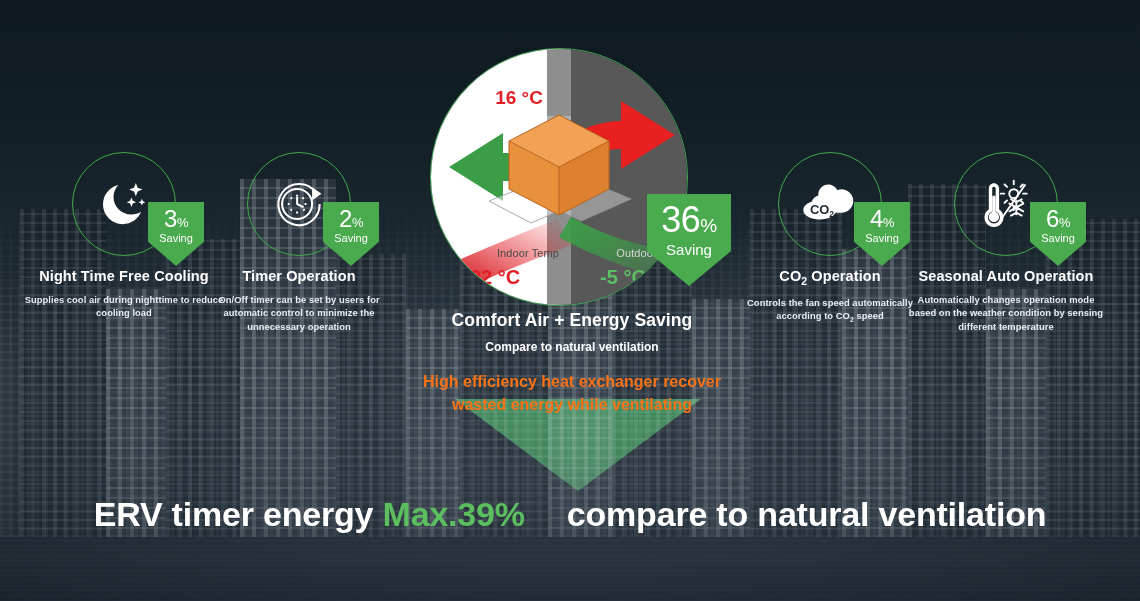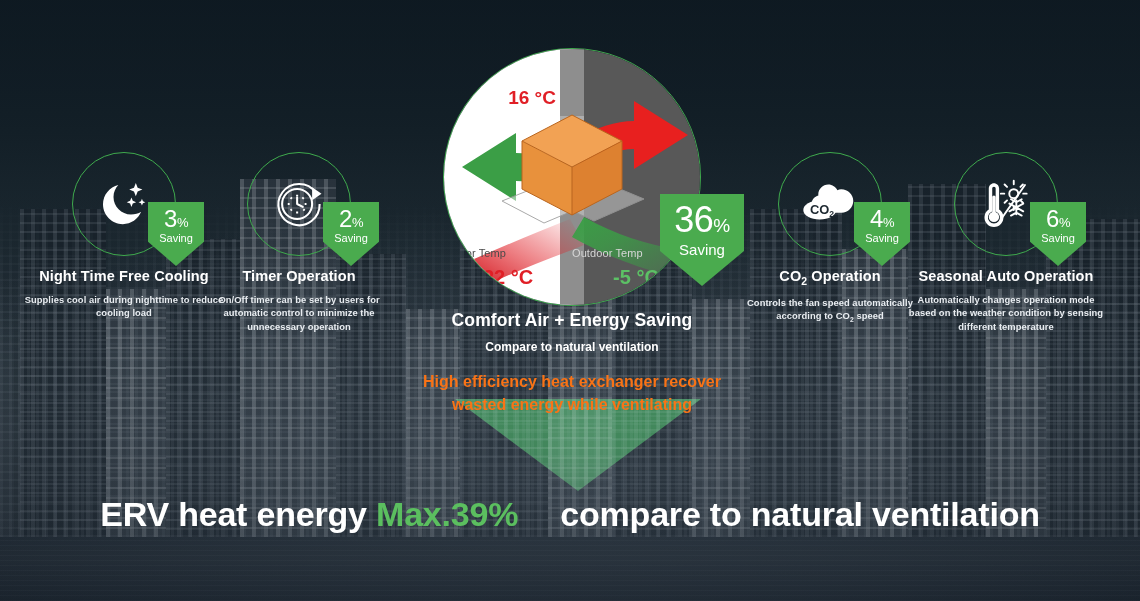--- a/index.html
+++ b/index.html
@@ -109,38 +109,38 @@
     margin-top:12px; font-size:14.5px; font-weight:700; color:#ffffff;
     letter-spacing:.1px; white-space:nowrap;text-align:center;
   }
   .f-desc{
     margin-top:9px; font-size:9.4px; font-weight:700; color:#e9edf1;
     line-height:1.42; letter-spacing:.05px;
   }
   sub{ font-size:.72em; }
 
   
-  #hero{ position:absolute; left:443px; top:48px; width:258px; height:258px; }
+  #hero{ position:absolute; left:430px; top:48px; width:258px; height:258px; }
   .hero-circle{
     position:absolute; inset:0; border-radius:50%; overflow:hidden;
     border:1.5px solid #3faa4d;
   }
   .half-l{ position:absolute; left:0; top:0; width:50%; height:100%; background:#ffffff; }
   .half-r{ position:absolute; right:0; top:0; width:50%; height:100%; background:#585858; }
   .wall{
     position:absolute; left:50%; top:0; transform:translateX(-50%);
     width:24px; height:100%;
     background:linear-gradient(180deg,#8e8e8e 0%,#8e8e8e 26%,#aeaeae 26%,#aeaeae 40%,#8e8e8e 40%,#8e8e8e 100%);
   }
   .t16{
     position:absolute; left:28px; top:38px; width:120px; text-align:center;
     font-size:19px; font-weight:700; color:#e01f26;
   }
   .lbl{
-    position:absolute; bottom:46px; width:50%; text-align:left;
+    position:absolute; bottom:46px; width:50%; text-align:right;
     font-size:11px; color:#4a4a4a; letter-spacing:.1px;
   }
   .lbl.r{ color:#d6d6d6; }
   .val{
     position:absolute; bottom:16px; width:50%; text-align:center;
     font-size:20px; font-weight:700;
   }
   .val.l{ color:#e01f26; }
   .val.r{ color:#5cc165; }
 
@@ -360,16 +360,16 @@
 
   <div class="hero-cap">
     <div class="h1">Comfort Air + Energy Saving</div>
     <div class="h2">Compare to natural ventilation</div>
     <div class="h3">
       <span>High efficiency heat exchanger recover</span><br><span>wasted energy while ventilating</span>
     </div>
   </div>
 
   <div id="headline">
-    <span>ERV heat energy </span><span class="g">Max.39%</span><span class="sp"></span><span>compare to natural ventilation</span>
+    <span>ERV timer energy </span><span class="g">Max.39%</span><span class="sp"></span><span>compare to natural ventilation</span>
   </div>
 
 </div>
 
 </body></html>

